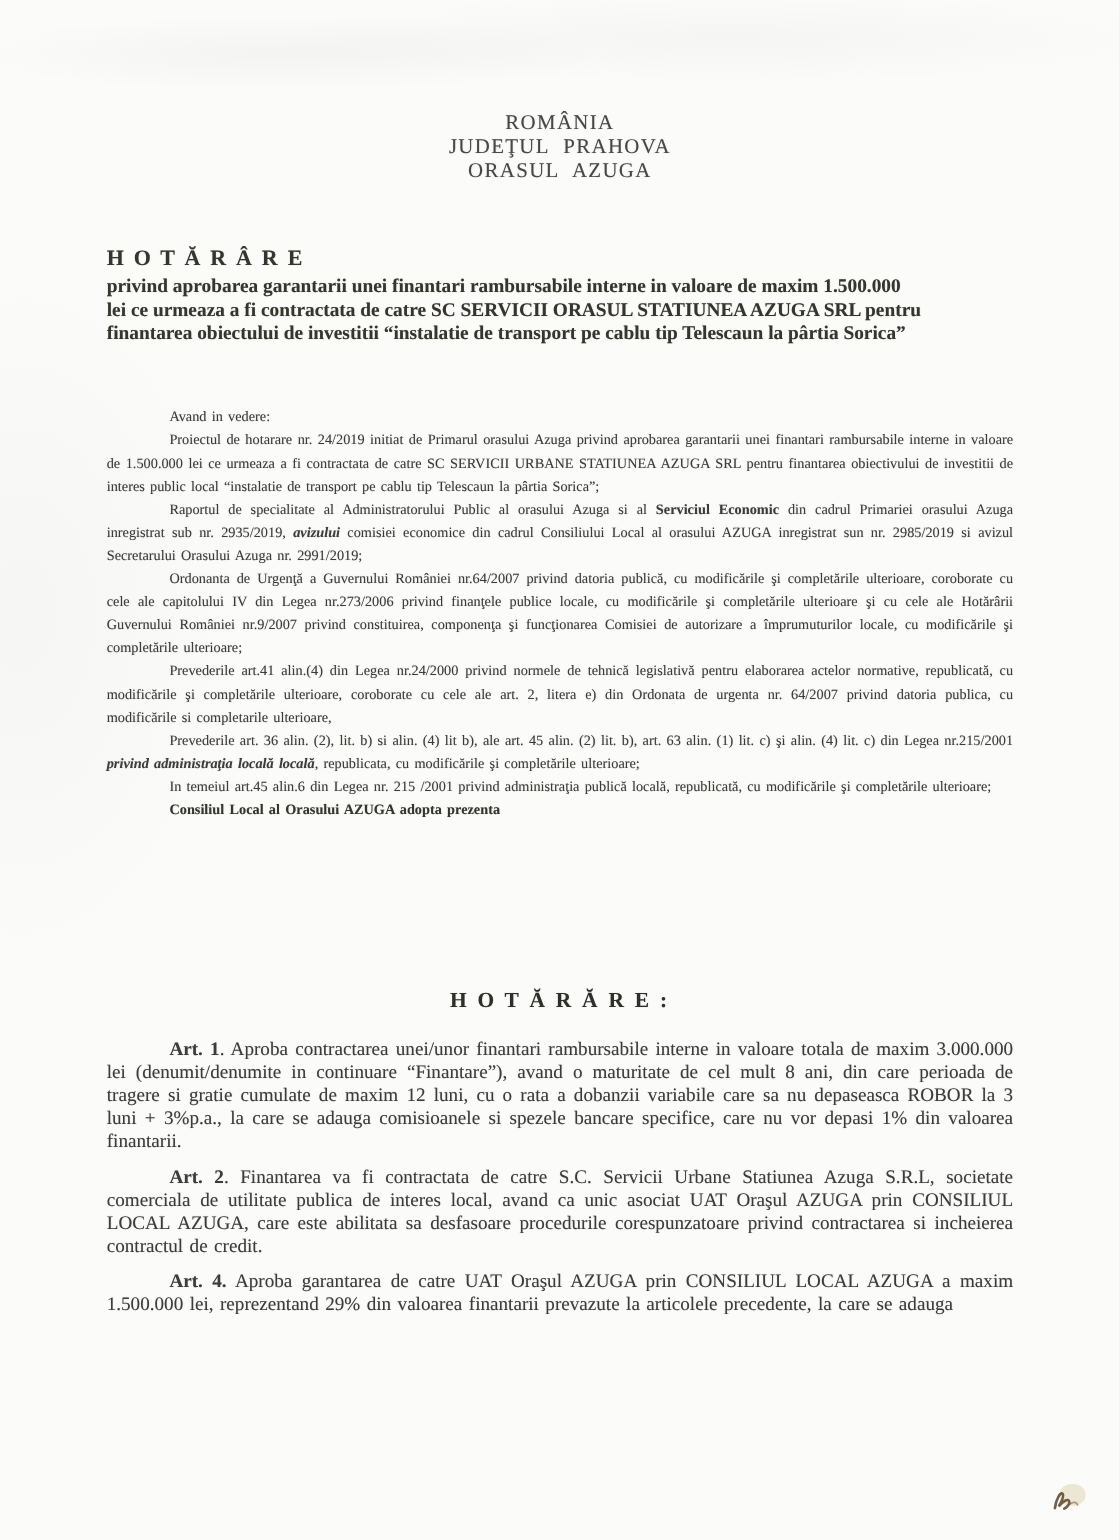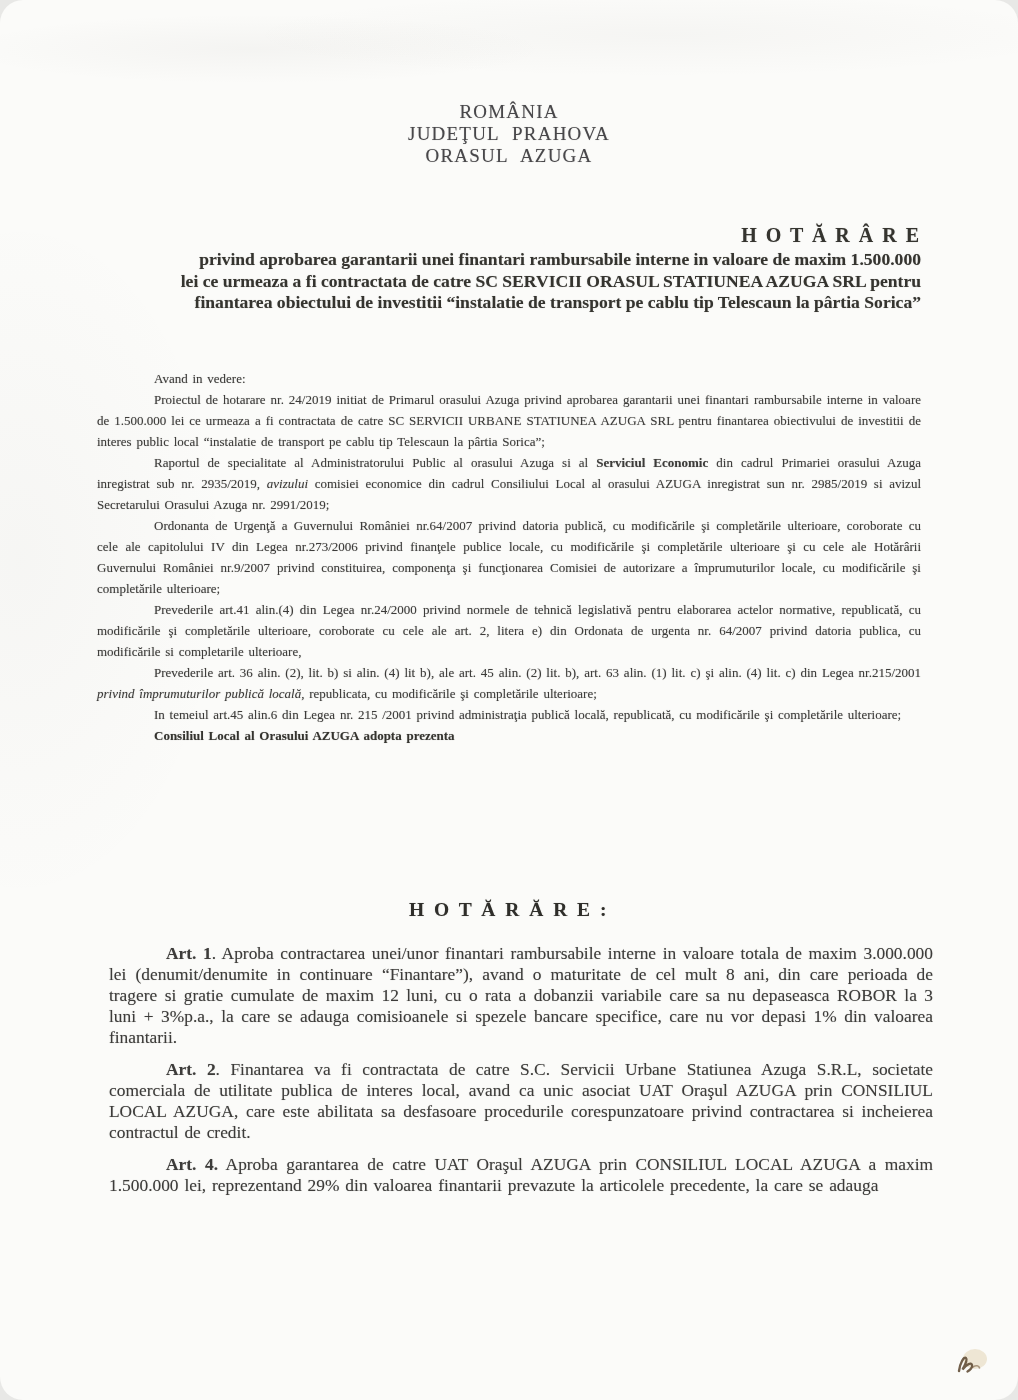--- a/index.html
+++ b/index.html
@@ -9,56 +9,56 @@
     margin:0 auto;
     background:
       radial-gradient(ellipse 420px 50px at 25% 3.5%, rgba(90,85,80,0.045), transparent 70%),
       radial-gradient(ellipse 600px 60px at 65% 2.5%, rgba(90,85,80,0.035), transparent 70%),
       radial-gradient(ellipse 300px 500px at 2% 40%, rgba(90,85,80,0.03), transparent 70%),
       #fbfbf9;
     font-family:"Liberation Serif","DejaVu Serif",serif;
     color:#3d3c3a;
     overflow:hidden;
   }
-  .blur{ text-shadow:0 0 1px rgba(70,70,68,0.38);border-radius:23px; }
+  .blur{ text-shadow:0 0 1px rgba(70,70,68,0.38); }
 
   .doc-header{
     position:absolute;top:101px;left:0;width:100%;
     text-align:center;
     font-size:19px;line-height:21.8px;
     letter-spacing:1.2px;word-spacing:7px;
     color:#48474a;
   }
 
   .title-block{
     position:absolute;top:223px;left:97px;width:824px;
-    text-align:right;font-weight:bold;color:#35342f;
+    text-align:left;font-weight:bold;color:#35342f;
   }
   .title-main{
     font-size:20px;line-height:24px;letter-spacing:2px;margin:0 0 2px 0;
   }
   .title-sub{font-size:17.6px;line-height:21.6px;}
 
   .preamble{
     position:absolute;top:368px;left:97px;width:824px;
     font-size:13px;line-height:21px;text-align:justify;word-spacing:1.5px;
   }
   .preamble p{margin:0;text-indent:57px;}
   .b{font-weight:bold;}
-  .i{font-style:italic;}
+  .i{font-style:italic;font-weight:bold;}
   .adopt{font-weight:bold;color:#35342f;}
 
   .decision-heading{
     position:absolute;top:899px;left:0;width:100%;
     text-align:center;font-size:19.5px;font-weight:bold;
     letter-spacing:2.5px;color:#2f2e2a;margin:0;
   }
 
   .articles{
-    position:absolute;top:943px;left:109px;width:824px;
+    position:absolute;top:943px;left:97px;width:824px;
     font-size:17.4px;line-height:21px;text-align:justify;word-spacing:1.5px;
   }
   .articles p{margin:0 0 11px 0;text-indent:57px;}
 
   .ink-mark{position:absolute;left:946px;top:1336px;width:46px;height:46px;}
 </style>
 </head>
 <body>
 
 <div class="page blur">
@@ -77,21 +77,21 @@
       <div>finantarea obiectului de investitii “instalatie de transport pe cablu tip Telescaun la pârtia Sorica”</div>
     </div>
   </section>
 
   <section class="preamble">
     <p>Avand in vedere:</p>
     <p>Proiectul de hotarare nr. 24/2019 initiat de Primarul orasului Azuga privind aprobarea garantarii unei finantari rambursabile interne in valoare de 1.500.000 lei ce urmeaza a fi contractata de catre SC SERVICII URBANE STATIUNEA AZUGA SRL pentru finantarea obiectivului de investitii de interes public local “instalatie de transport pe cablu tip Telescaun la pârtia Sorica”;</p>
     <p><span>Raportul de specialitate al Administratorului Public al orasului Azuga si al </span><span class="b">Serviciul Economic</span><span> din cadrul Primariei orasului Azuga inregistrat sub nr. 2935/2019,  </span><span class="i">avizului</span><span> comisiei economice din cadrul Consiliului Local al orasului AZUGA inregistrat sun nr. 2985/2019 si avizul Secretarului Orasului Azuga nr. 2991/2019;</span></p>
     <p>Ordonanta de Urgenţă a Guvernului României nr.64/2007 privind datoria publică, cu modificările şi completările ulterioare, coroborate cu cele ale capitolului IV din Legea nr.273/2006 privind finanţele publice locale, cu modificările şi completările ulterioare şi cu cele ale Hotărârii Guvernului României nr.9/2007 privind constituirea, componenţa şi funcţionarea Comisiei de autorizare a împrumuturilor locale, cu modificările şi completările ulterioare;</p>
     <p>Prevederile art.41 alin.(4) din Legea nr.24/2000 privind normele de tehnică legislativă pentru elaborarea actelor normative, republicată, cu modificările şi completările ulterioare, coroborate cu cele ale art. 2, litera e) din Ordonata de urgenta nr. 64/2007 privind datoria publica, cu modificările si completarile ulterioare,</p>
-    <p><span>Prevederile art. 36 alin. (2), lit. b) si alin. (4) lit b), ale art. 45 alin. (2) lit. b), art. 63 alin. (1) lit. c) şi alin. (4) lit. c) din Legea nr.215/2001 </span><span class="i">privind împrumuturilor publică locală</span><span>, republicata, cu modificările şi completările ulterioare;</span></p>
+    <p><span>Prevederile art. 36 alin. (2), lit. b) si alin. (4) lit b), ale art. 45 alin. (2) lit. b), art. 63 alin. (1) lit. c) şi alin. (4) lit. c) din Legea nr.215/2001 </span><span class="i">privind administraţia locală locală</span><span>, republicata, cu modificările şi completările ulterioare;</span></p>
     <p>In temeiul art.45 alin.6 din Legea nr. 215 /2001 privind administraţia publică locală, republicată, cu modificările şi completările ulterioare;</p>
     <p class="adopt">Consiliul Local al Orasului AZUGA adopta prezenta</p>
   </section>
 
   <h2 class="decision-heading">H O T Ă R Ă R E :</h2>
 
   <section class="articles">
     <p><span class="b">Art. 1</span><span>. Aproba contractarea unei/unor finantari rambursabile interne in valoare totala de maxim 3.000.000 lei (denumit/denumite in continuare “Finantare”), avand o maturitate de cel mult 8 ani, din care perioada de tragere si gratie cumulate de maxim 12 luni, cu o rata a dobanzii variabile care sa nu depaseasca ROBOR la 3 luni + 3%p.a.,  la care se adauga comisioanele si spezele bancare specifice, care nu vor depasi 1% din valoarea finantarii.</span></p>
     <p><span class="b">Art. 2</span><span>. Finantarea va fi contractata de catre S.C. Servicii Urbane Statiunea Azuga S.R.L, societate comerciala de utilitate publica de interes local, avand ca unic asociat UAT Oraşul AZUGA prin CONSILIUL LOCAL AZUGA, care este abilitata sa desfasoare procedurile corespunzatoare privind contractarea si incheierea contractul de credit.</span></p>
     <p><span class="b">Art. 4.</span><span> Aproba garantarea de catre UAT Oraşul AZUGA prin CONSILIUL LOCAL AZUGA a maxim 1.500.000 lei, reprezentand 29% din valoarea finantarii prevazute la articolele precedente, la care se adauga</span></p>

